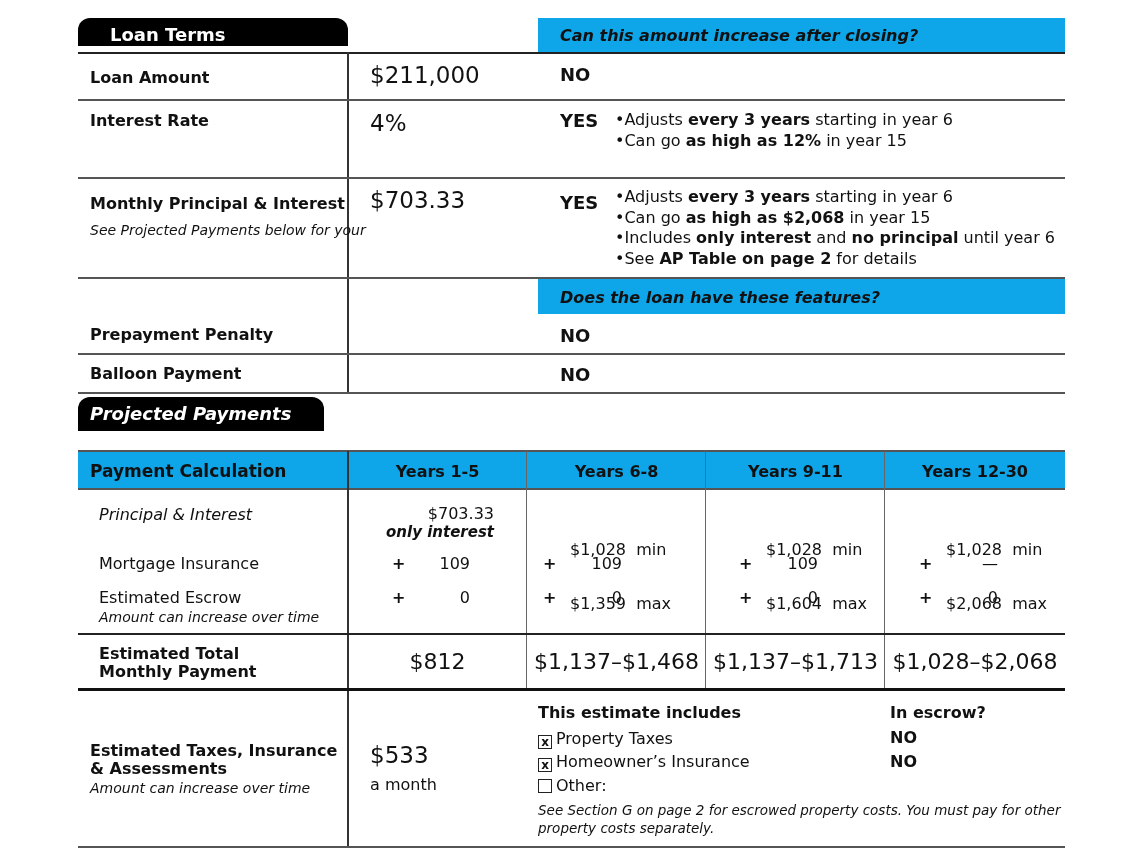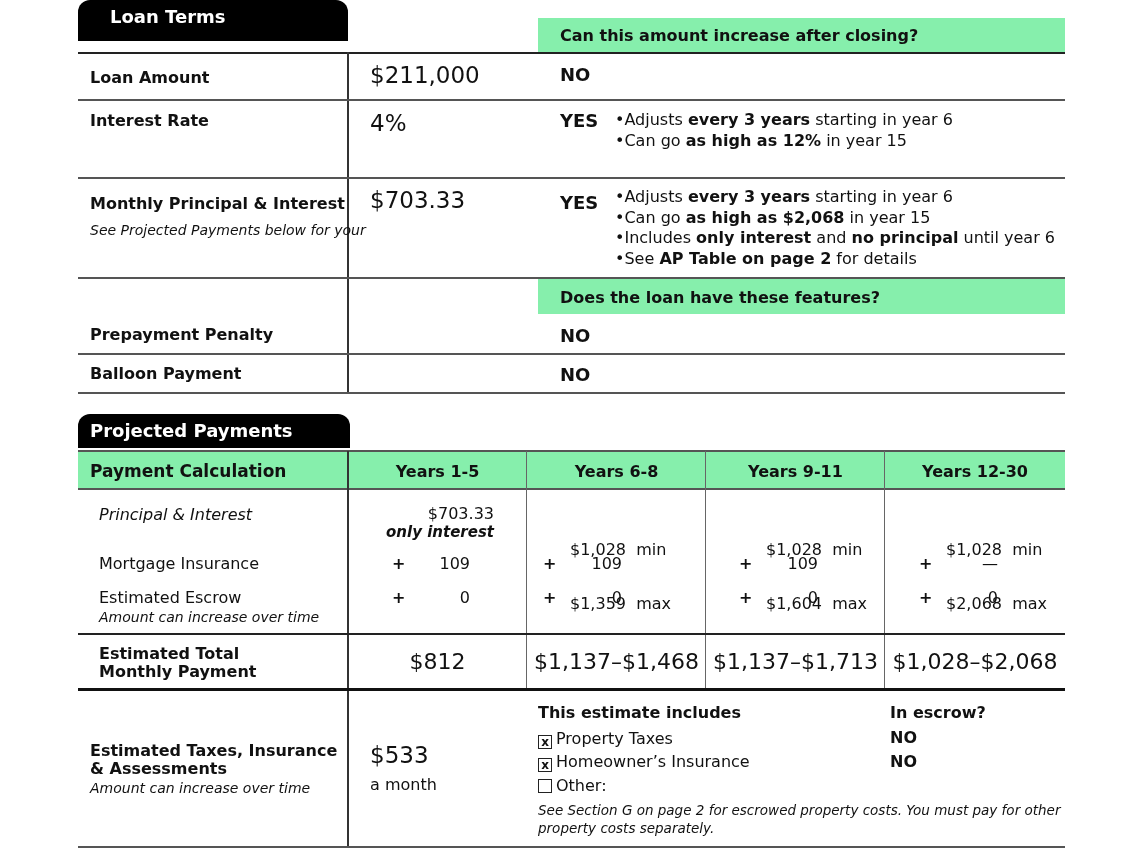--- a/index.html
+++ b/index.html
@@ -4,42 +4,42 @@
 <style>
   html, body { margin:0; padding:0; background:#ffffff; }
   body { width:1143px; height:852px; position:relative; overflow:hidden;
          font-family:"DejaVu Sans", "Liberation Sans", sans-serif; color:#111; }
   .abs { position:absolute; }
   .b { font-weight:bold; }
   .it { font-style:italic; }
   .tab { position:absolute; background:#000; color:#fff; font-weight:bold;
          border-radius:12px 12px 0 0; padding-left:12px; box-sizing:border-box;
          font-size:18px; line-height:34px; }
-  .gray { position:absolute; background:#86efac; }
+  .gray { position:absolute; background:#0ea5e9;font-style:italic; }
   .hl { position:absolute; height:0; border-top:2px solid #555; }
   .hl.dark { border-top:2px solid #222; }
   .hl.thick { border-top:3px solid #111; }
   .vl { position:absolute; width:0; border-left:2px solid #333; }
   .vl.g { border-left:1.5px solid #666; }
   .lbl { font-size:16px; font-weight:bold; }
   .val { font-size:23px; }
   .yn { font-size:18px; font-weight:bold; }
   .bul { font-size:16px; line-height:20.5px; }
   .bul div::before { content:"\2022 "; }
   .sm { font-size:14px; font-style:italic; line-height:20px; }
   .cen { text-align:center; }
   .pp { font-size:16px; }
   .chk { display:inline-block; width:14px; height:14px; border:1.5px solid #222;
          font-size:12px; line-height:13px; text-align:center; font-weight:bold;
          vertical-align:-2px; margin-right:4px; box-sizing:border-box; }
 </style>
 </head>
 <body>
 
-<div class="tab" style="left:78px;top:0;width:270px;height:41px;padding-left:32px;"><span>Loan Terms</span></div>
+<div class="tab" style="left:78px;top:18px;width:270px;height:28px;padding-left:32px;"><span>Loan Terms</span></div>
 <div class="gray" style="left:538px;top:18px;width:527px;height:34px;">
   <span class="abs b" style="left:22px;top:8px;font-size:16px;">Can this amount increase after closing?</span>
 </div>
 <div class="hl dark" style="left:78px;top:52px;width:987px;"></div>
 <div class="vl" style="left:347px;top:52px;height:342px;"></div>
 
 <div>
   <div class="abs lbl" style="left:90px;top:68px;">Loan Amount</div>
   <div class="abs val" style="left:370px;top:62px;">$211,000</div>
   <div class="abs yn" style="left:560px;top:64px;">NO</div>
@@ -80,21 +80,21 @@
   <div class="abs lbl" style="left:90px;top:325px;">Prepayment Penalty</div>
   <div class="abs yn" style="left:560px;top:325px;">NO</div>
 </div>
 <div class="hl" style="left:78px;top:353px;width:987px;"></div>
 <div>
   <div class="abs lbl" style="left:90px;top:364px;">Balloon Payment</div>
   <div class="abs yn" style="left:560px;top:364px;">NO</div>
 </div>
 <div class="hl" style="left:78px;top:392px;width:987px;"></div>
 
-<div class="tab" style="left:78px;top:414px;width:272px;height:34px;"><span>Projected Payments</span></div>
+<div class="tab" style="left:78px;top:397px;width:246px;height:34px;font-style:italic;"><span>Projected Payments</span></div>
 <div class="gray" style="left:78px;top:451px;width:987px;height:37px;"></div>
 <div class="hl" style="left:78px;top:450px;width:987px;"></div>
 <div class="abs lbl" style="left:90px;top:461px;font-size:17px;">Payment Calculation</div>
 <div class="abs b cen" style="left:348px;top:462px;width:179px;font-size:16px;">Years 1-5</div>
 <div class="abs b cen" style="left:527px;top:462px;width:179px;font-size:16px;">Years 6-8</div>
 <div class="abs b cen" style="left:706px;top:462px;width:179px;font-size:16px;">Years 9-11</div>
 <div class="abs b cen" style="left:885px;top:462px;width:180px;font-size:16px;">Years 12-30</div>
 <div class="hl" style="left:78px;top:488px;width:987px;"></div>
 
 <div class="vl" style="left:347px;top:451px;height:396px;"></div>

